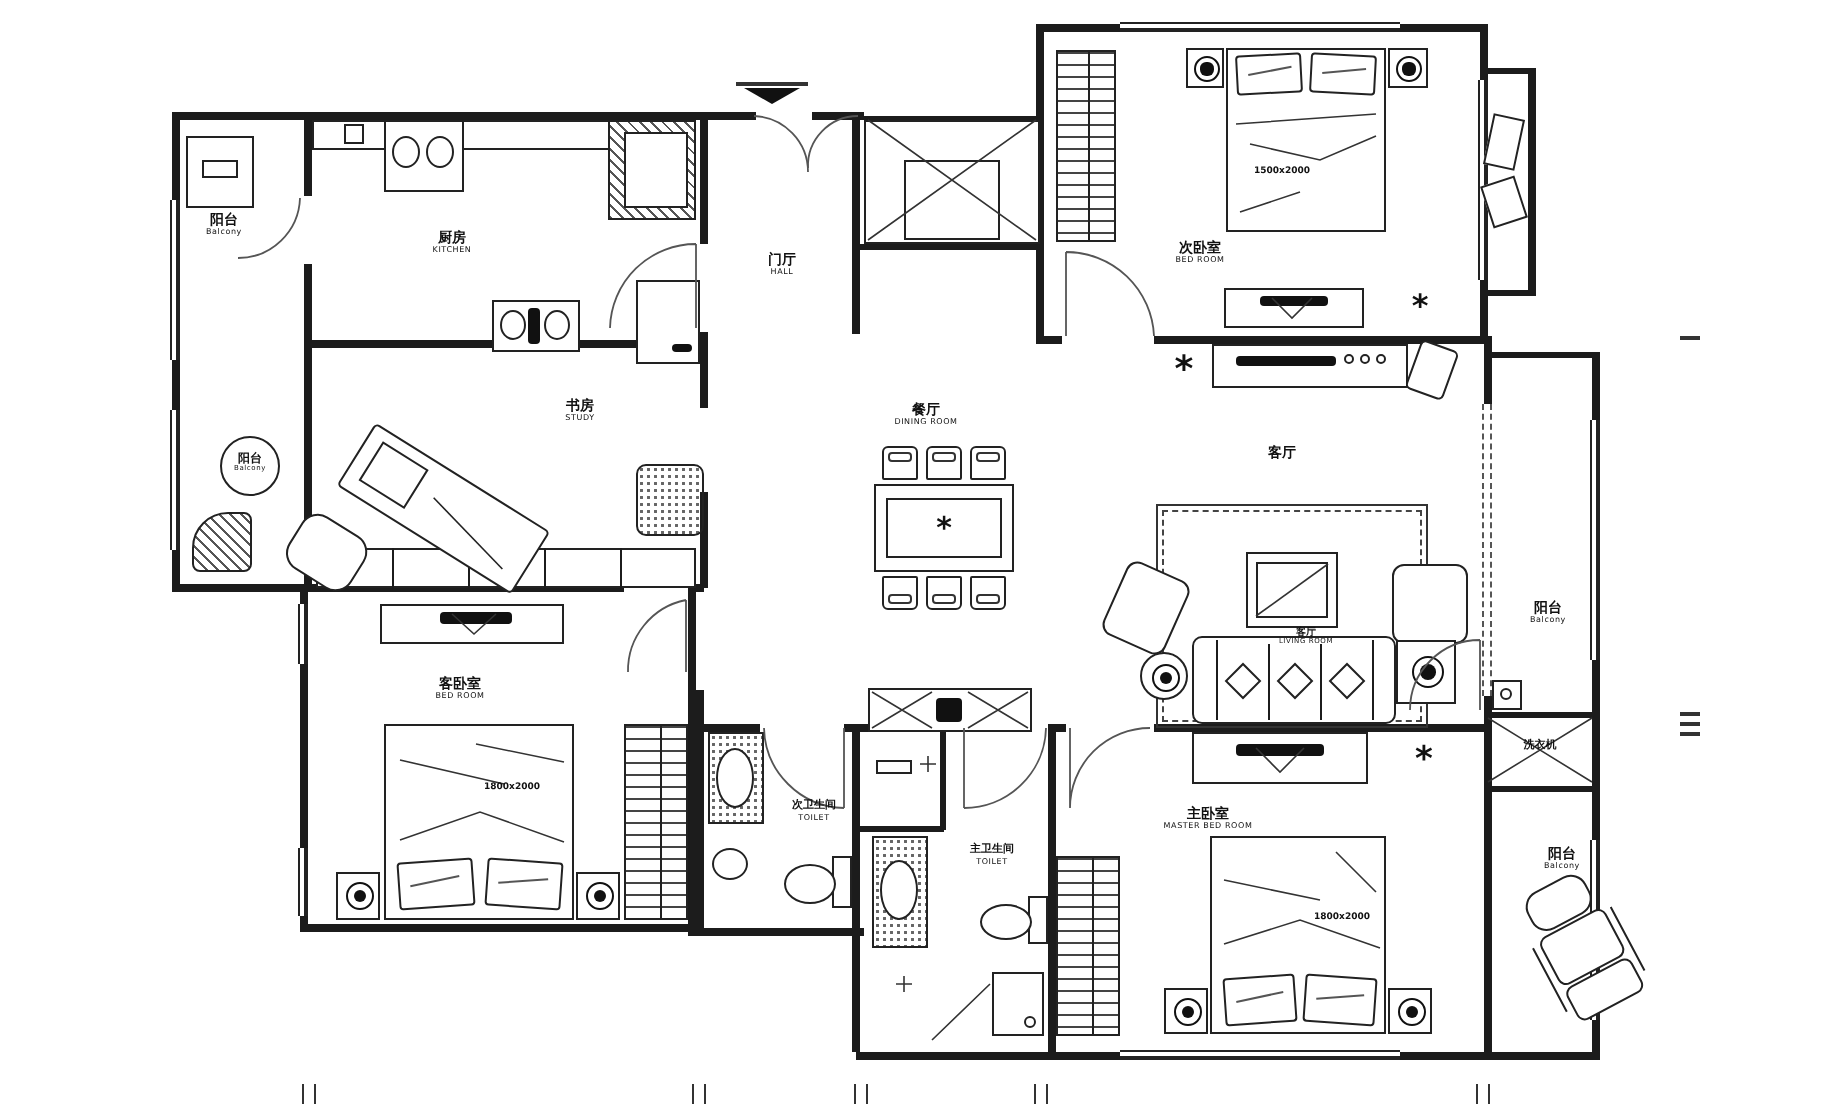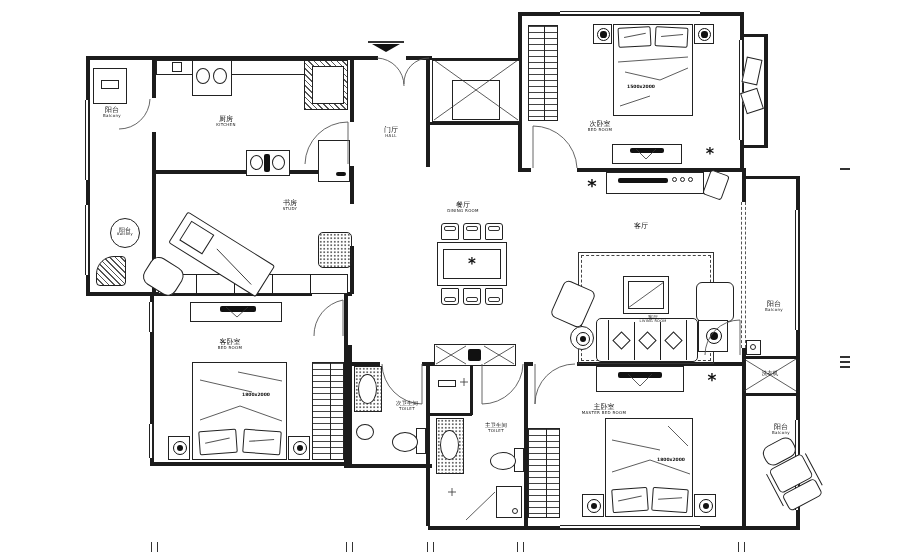--- a/index.html
+++ b/index.html
@@ -11,21 +11,21 @@
   .dots{background:radial-gradient(#666 0.7px,transparent 0.9px);background-size:3.5px 3.5px;}
   .ward{position:absolute;border:1px solid #222;box-sizing:border-box;
         background:repeating-linear-gradient(to bottom,#444 0 1px,transparent 1px 6px);}
   .ward::after{content:"";position:absolute;top:0;bottom:0;left:55%;width:1px;background:#222;}
   .winh{position:absolute;height:5px;border-top:1px solid #222;border-bottom:1px solid #222;background:#fff;box-sizing:border-box;}
   .winh::after{content:"";position:absolute;left:0;right:0;top:1.5px;height:1px;background:#222;}
   .winv{position:absolute;width:5px;border-left:1px solid #222;border-right:1px solid #222;background:#fff;box-sizing:border-box;}
   .winv::after{content:"";position:absolute;top:0;bottom:0;left:1.5px;width:1px;background:#222;}
   .slider{position:absolute;width:5px;border-left:1px dashed #555;border-right:1px dashed #555;box-sizing:border-box;}
   .label{position:absolute;text-align:center;transform:translate(-50%,-50%);white-space:nowrap;line-height:1.05;}
-  .label .zh{display:block;font-size:7px;font-weight:normal;}
+  .label .zh{display:block;font-size:7px;font-weight:bold;}
   .label .en{display:block;font-size:4px;letter-spacing:0.3px;}
   .tag{position:absolute;font-size:4.5px;font-weight:bold;transform:translate(-50%,-50%);}
   .lamp{position:absolute;border:1px solid #111;border-radius:50%;background:#fff;}
   .lamp::before{content:"";position:absolute;inset:22%;border-radius:50%;background:#111;}
   .plant{position:absolute;font-weight:bold;color:#111;transform:translate(-50%,-50%);}
   .rug{position:absolute;border:1px solid #333;box-sizing:border-box;}
   .rug::before{content:"";position:absolute;inset:2px;border:1.5px dashed #444;}
   .pillow{position:absolute;border:1px solid #222;background:#fff;border-radius:2px;box-sizing:border-box;}
   .pillow::after{content:"";position:absolute;left:15%;top:40%;width:70%;height:1px;background:#555;transform:rotate(-8deg);}
   .cush{position:absolute;width:11px;height:11px;border:1px solid #222;transform:rotate(45deg);background:#fff;}

